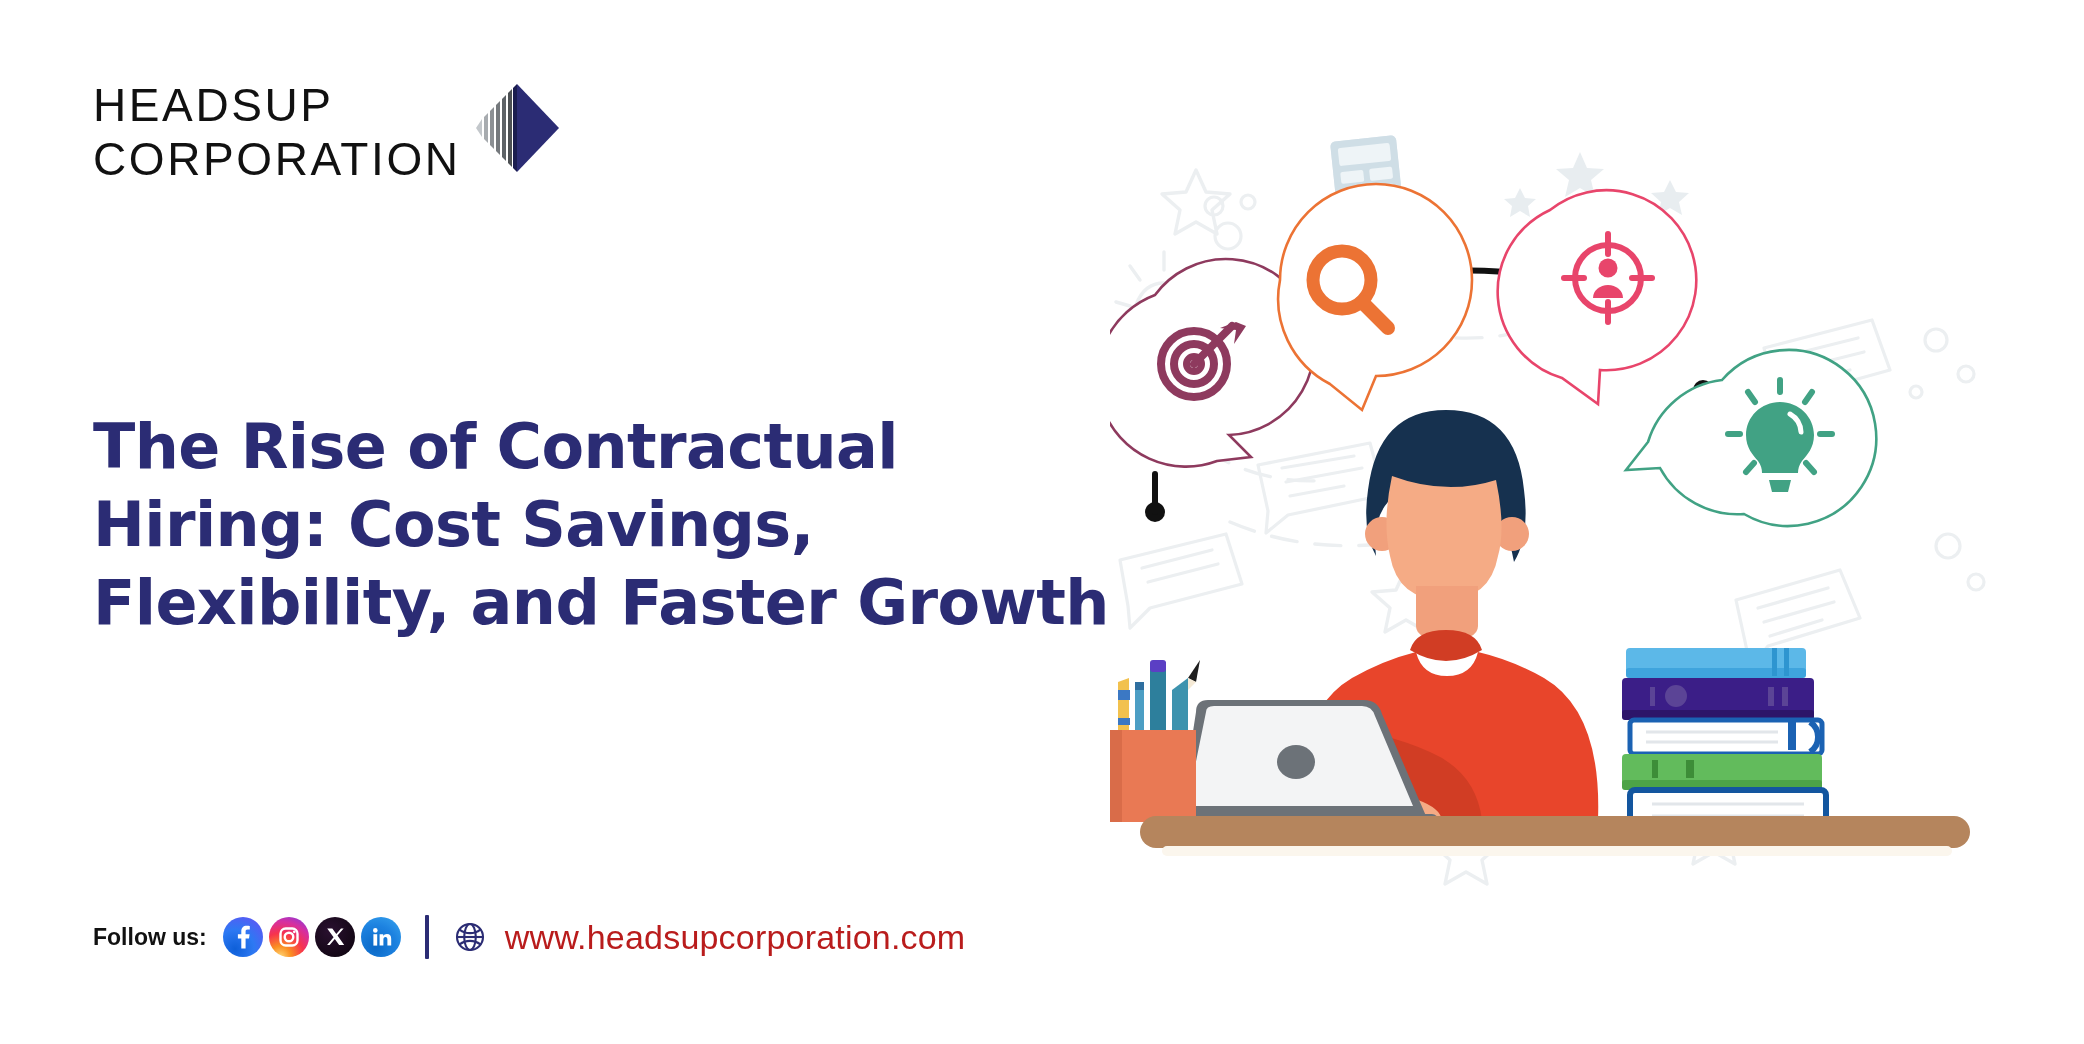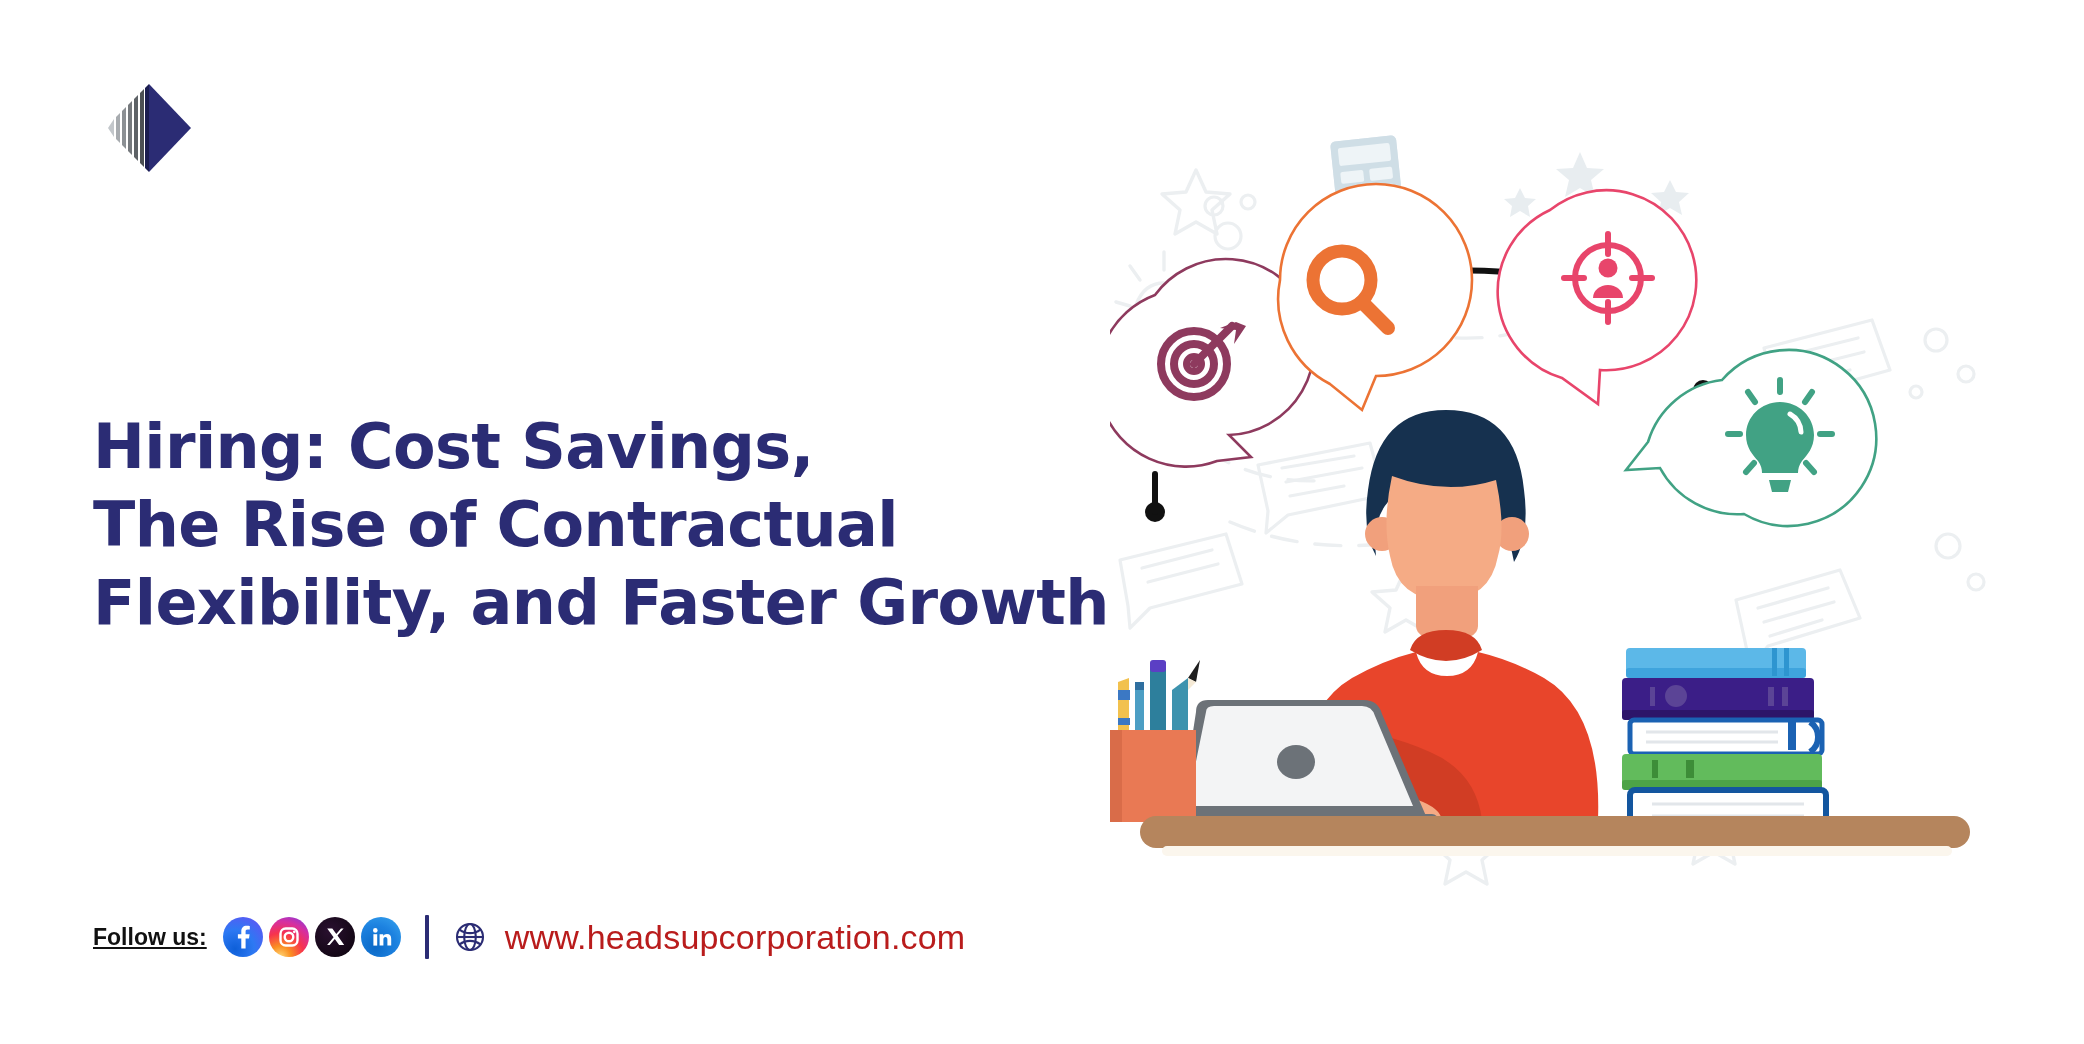--- a/index.html
+++ b/index.html
@@ -74,21 +74,20 @@
     display: flex;
     align-items: center;
   }
   #follow-label {
     font-family: "Liberation Sans", sans-serif;
     font-size: 23px;
     font-weight: bold;
     color: #111111;
     margin-right: 16px;
     white-space: nowrap;
-    text-decoration: underline;
   }
   .social-icon {
     width: 40px;
     height: 40px;
     border-radius: 50%;
     margin-right: 6px;
     display: flex;
     align-items: center;
     justify-content: center;
     position: relative;
@@ -126,39 +125,43 @@
     height: 760px;
   }
   #illustration svg { display: block; }
 </style>
 </head>
 <body>
 
 <div id="canvas">
 
   <div id="logo">
+    <div id="logo-text">
+      <div class="logo-line">HEADSUP</div>
+      <div class="logo-line">CORPORATION</div>
+    </div>
     <div id="logo-mark">
       <svg width="86" height="92" viewBox="0 0 86 92">
 
         <polygon points="42,2 84,46 42,90" fill="#2b2c74"></polygon>
         <polygon points="42,2 42,90 38,86 38,6" fill="#1b1d4f"></polygon>
 
         <polygon points="37,7 37,85 33,81 33,11" fill="#4c5053"></polygon>
         <polygon points="31,13 31,79 27,75 27,17" fill="#5e6367"></polygon>
         <polygon points="25,19 25,73 21,69 21,23" fill="#75797d"></polygon>
         <polygon points="19,25 19,67 15,63 15,29" fill="#8c9094"></polygon>
         <polygon points="13,31 13,61 9,57 9,35" fill="#a7abaf"></polygon>
         <polygon points="7,37 7,55 1,46 7,37" fill="#c3c7cb"></polygon>
       </svg>
     </div>
   </div>
 
   <div id="headline">
+    <div class="headline-line">The Rise of Contractual</div>
     <div class="headline-line">Hiring: Cost Savings,</div>
-    <div class="headline-line">The Rise of Contractual</div>
     <div class="headline-line">Flexibility, and Faster Growth</div>
   </div>
 
   <div id="footer">
     <div id="follow-label">Follow us:</div>
 
     <div class="social-icon" id="sc-facebook">
       <svg width="40" height="40" viewBox="0 0 40 40">
         <path d="M22.6 31.5V21.4h3.4l0.6-4.2h-4V14.6c0-1.2 0.35-2 2.1-2h2.1V8.9c-0.4-0.05-1.7-0.18-3.2-0.18-3.2 0-5.3 1.95-5.3 5.5v3.0h-3.4v4.2h3.4v10.1z" fill="#ffffff"></path>
       </svg>

